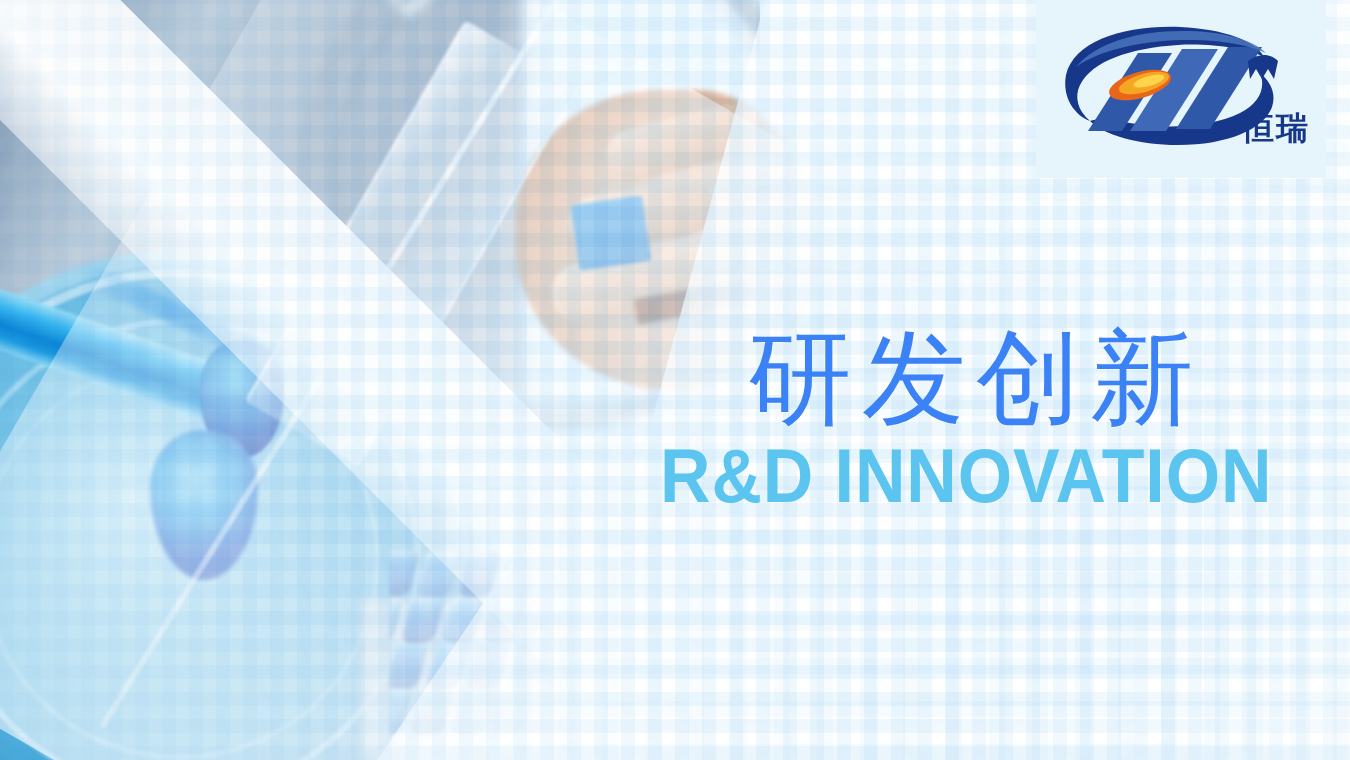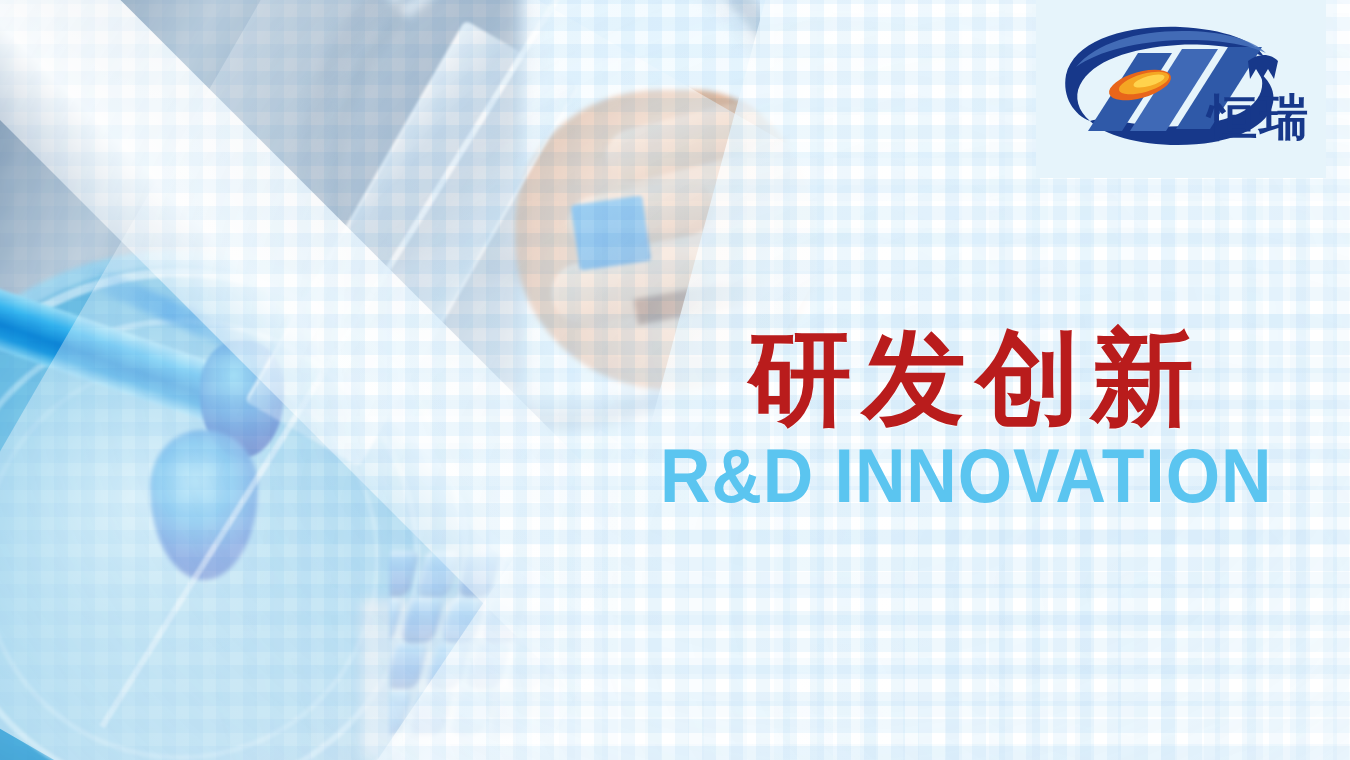--- a/index.html
+++ b/index.html
@@ -294,25 +294,25 @@
     background:linear-gradient(90deg, rgba(255,255,255,.7), #ffffff 45%);
   }
 
   
   .title-block{
     position:absolute; left:748px; top:322px;
     width:600px;
   }
   .title-cn{
     font-family:"DejaVu Sans","Liberation Sans",sans-serif;
-    font-weight:bold;
+    font-weight:normal;
     font-size:104px;
     line-height:1.08;
     letter-spacing:10px;
-    color:#b91c1c;
+    color:#3b82f6;
     white-space:nowrap;
     text-shadow:0 1px 0 rgba(255,255,255,.6);
   }
   .title-en{
     margin-top:4px; margin-left:-88px;
     font-family:"Liberation Sans",sans-serif;
     font-weight:bold;
     font-size:76px;
     line-height:1;
     letter-spacing:1px;
@@ -326,21 +326,21 @@
   .logo-box{
     position:absolute; left:1036px; top:0;
     width:290px; height:178px;
     background:#e6f4fb;
     display:flex; align-items:center; justify-content:center;
   }
   .logo-inner{ width:258px; height:132px; position:relative; }
   .logo-cn{
     position:absolute; right:0; bottom:4px;
     font-family:"DejaVu Sans","Liberation Sans",sans-serif;
-    font-weight:bold; font-size:49px; letter-spacing:2px;
+    font-weight:bold; font-size:32px; letter-spacing:2px;
     color:#17388a; white-space:nowrap;
   }
 </style>
 </head>
 <body>
 
 <div id="banner">
 
   <div class="base-wash"></div>
 

